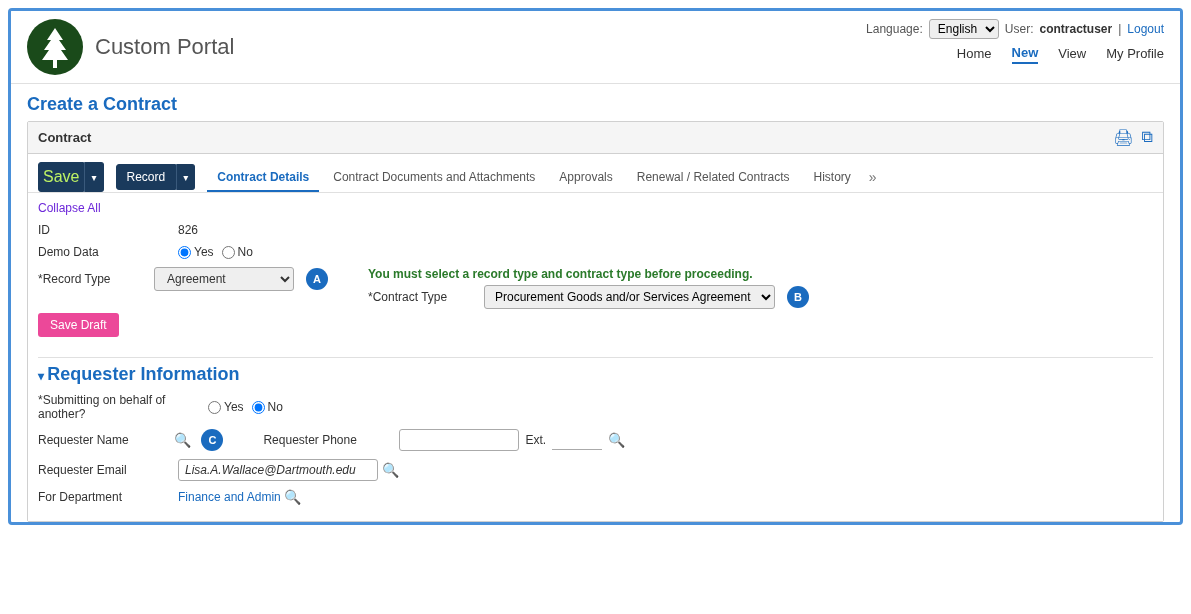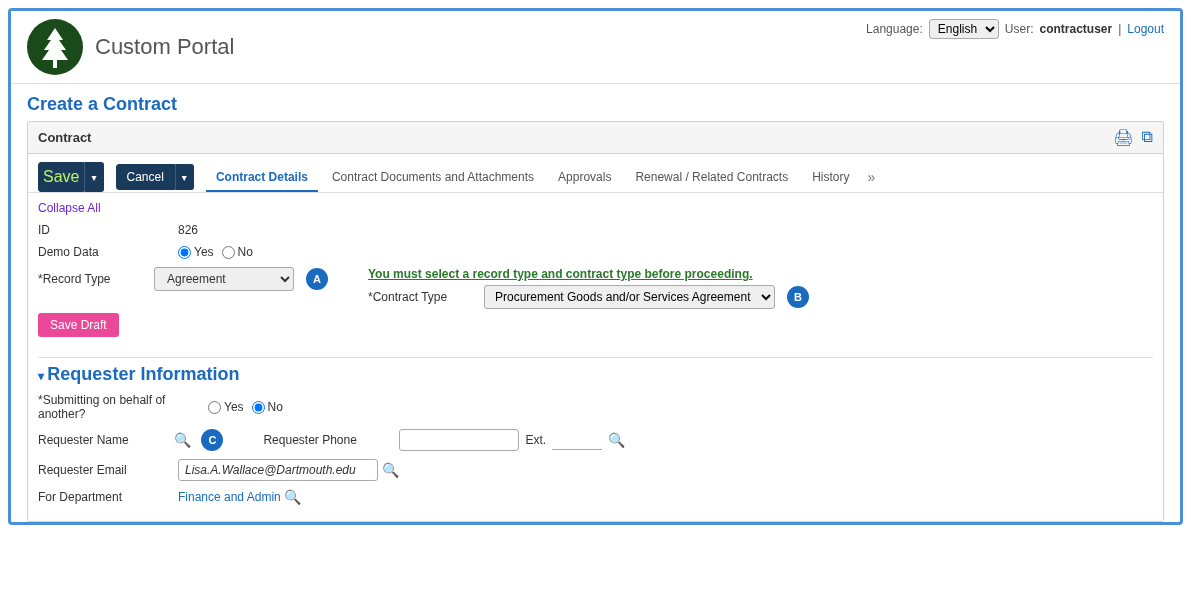--- a/index.html
+++ b/index.html
@@ -369,20 +369,26 @@
       <div class="lang-user-bar">
         <span>Language:</span>
         <select>
           <option>English</option>
         </select>
         <span>User:</span>
         <span class="username">contractuser</span>
         <span>|</span>
         <a class="logout-link">Logout</a>
       </div>
+      <div class="nav-bar">
+        <a href="#">Home</a>
+        <a href="#" class="active">New</a>
+        <a href="#">View</a>
+        <a href="#">My Profile</a>
+      </div>
     </div>
   </div>
 
   <div class="page-title-bar">
     <span class="page-title">Create a Contract</span>
   </div>
 
   <div class="contract-section">
     <div class="contract-section-header">
       <span class="contract-section-title">Contract</span>
@@ -394,21 +400,21 @@
 
     <div class="tabs-row">
       <div class="btn-group">
         <button class="btn-save">
           <span>Save</span>
         </button>
         <button class="btn-save-dropdown">▾</button>
       </div>
       <div class="btn-group">
         <button class="btn-cancel">
-          <span>Cancel</span>
+          <span>Record</span>
         </button>
         <button class="btn-cancel-dropdown">▾</button>
       </div>
       <div class="tab active">
         <span>Contract Details</span>
       </div>
       <div class="tab">
         <span>Contract Documents and Attachments</span>
       </div>
       <div class="tab">
@@ -445,21 +451,21 @@
 
       <div style="display:flex; align-items:flex-start; gap:40px; ">
         <div style="display:flex; align-items:center; gap:6px;">
           <span class="form-label" style="min-width:110px;">*Record Type</span>
           <select class="form-select">
             <option>Agreement</option>
           </select>
           <span class="circle-badge">A</span>
         </div>
         <div style="flex:1;">
-          <div class="warning-text" style="margin-bottom:4px;text-decoration:underline;">You must select a record type and contract type before proceeding.</div>
+          <div class="warning-text" style="margin-bottom:4px;">You must select a record type and contract type before proceeding.</div>
           <div style="display:flex; align-items:center; gap:6px;">
             <span class="form-label" style="min-width:110px;">*Contract Type</span>
             <select class="contract-type-select">
               <option>Procurement Goods and/or Services Agreement</option>
             </select>
             <span class="circle-badge">B</span>
           </div>
         </div>
       </div>
 

